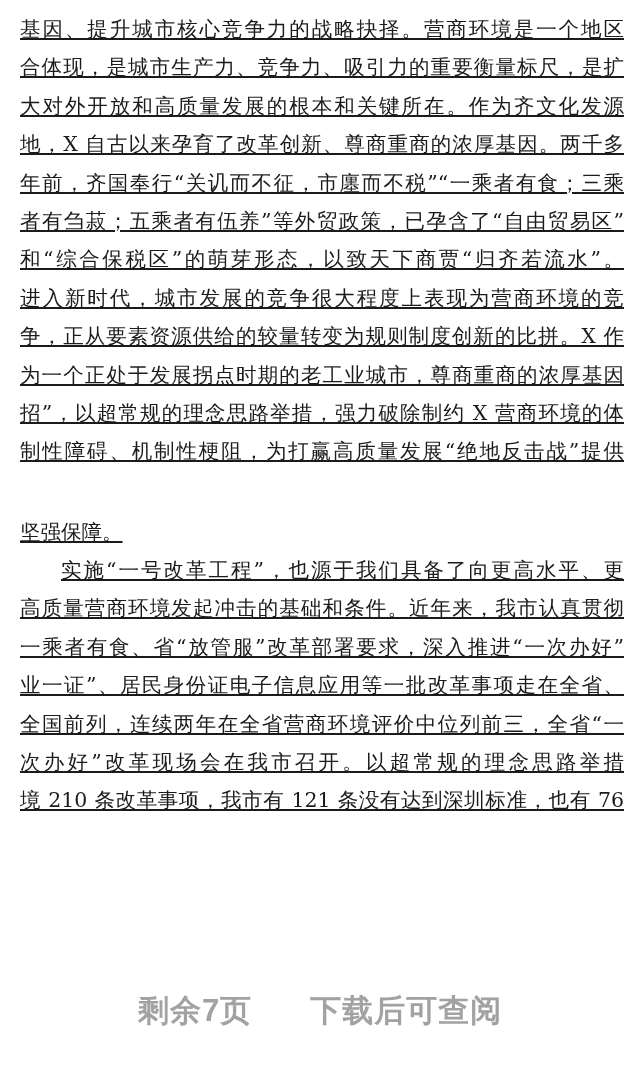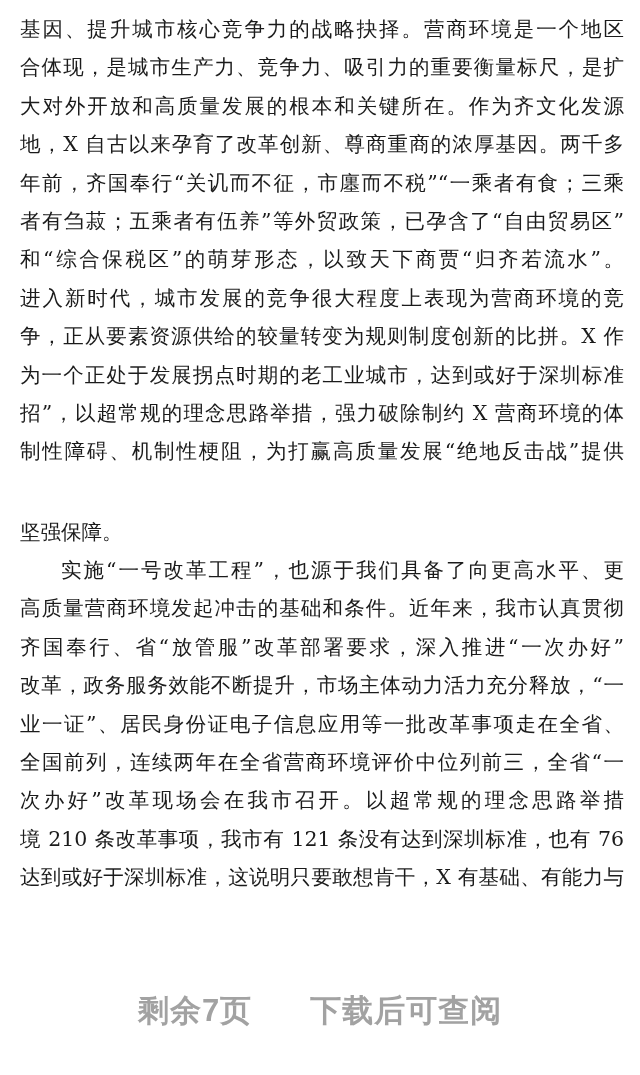--- a/index.html
+++ b/index.html
@@ -22,20 +22,21 @@
     color: #1b1b1b;
     font-size: 20.5px;
   }
   .line {
     height: 38.4px;
     line-height: 38.4px;
     overflow: hidden;
     text-align: justify;
     text-align-last: justify;
     white-space: normal;
+    text-decoration: underline;
   }
   .line.no-stretch {
     text-align-last: left;
     margin-top: 42px;
   }
   .line.indent {
     text-indent: 2em;
   }
   .footer {
     position: absolute;
@@ -61,30 +62,28 @@
 <div class="doc" id="doc-lines">
     <div class="line">基因、提升城市核心竞争力的战略抉择。营商环境是一个地区</div>
     <div class="line">合体现，是城市生产力、竞争力、吸引力的重要衡量标尺，是扩</div>
     <div class="line">大对外开放和高质量发展的根本和关键所在。作为齐文化发源</div>
     <div class="line">地，X 自古以来孕育了改革创新、尊商重商的浓厚基因。两千多</div>
     <div class="line">年前，齐国奉行“关讥而不征，市廛而不税”“一乘者有食；三乘</div>
     <div class="line">者有刍菽；五乘者有伍养”等外贸政策，已孕含了“自由贸易区”</div>
     <div class="line">和“综合保税区”的萌芽形态，以致天下商贾“归齐若流水”。</div>
     <div class="line">进入新时代，城市发展的竞争很大程度上表现为营商环境的竞</div>
     <div class="line">争，正从要素资源供给的较量转变为规则制度创新的比拼。X 作</div>
-    <div class="line">为一个正处于发展拐点时期的老工业城市，达到或好于深圳标准</div>
+    <div class="line">为一个正处于发展拐点时期的老工业城市，尊商重商的浓厚基因</div>
     <div class="line">招”，以超常规的理念思路举措，强力破除制约 X 营商环境的体</div>
     <div class="line">制性障碍、机制性梗阻，为打赢高质量发展“绝地反击战”提供</div>
     <div class="line no-stretch">坚强保障。</div>
     <div class="line indent">实施“一号改革工程”，也源于我们具备了向更高水平、更</div>
     <div class="line">高质量营商环境发起冲击的基础和条件。近年来，我市认真贯彻</div>
-    <div class="line">齐国奉行、省“放管服”改革部署要求，深入推进“一次办好”</div>
-    <div class="line">改革，政务服务效能不断提升，市场主体动力活力充分释放，“一</div>
+    <div class="line">一乘者有食、省“放管服”改革部署要求，深入推进“一次办好”</div>
     <div class="line">业一证”、居民身份证电子信息应用等一批改革事项走在全省、</div>
     <div class="line">全国前列，连续两年在全省营商环境评价中位列前三，全省“一</div>
     <div class="line">次办好”改革现场会在我市召开。以超常规的理念思路举措</div>
     <div class="line">境 210 条改革事项，我市有 121 条没有达到深圳标准，也有 76 条</div>
-    <div class="line">达到或好于深圳标准，这说明只要敢想肯干，X 有基础、有能力与</div>
   </div>
 
 <div class="footer">
   <span class="remaining">剩余7页</span><span>下载后可查阅</span>
 </div>
 
 </body></html>

